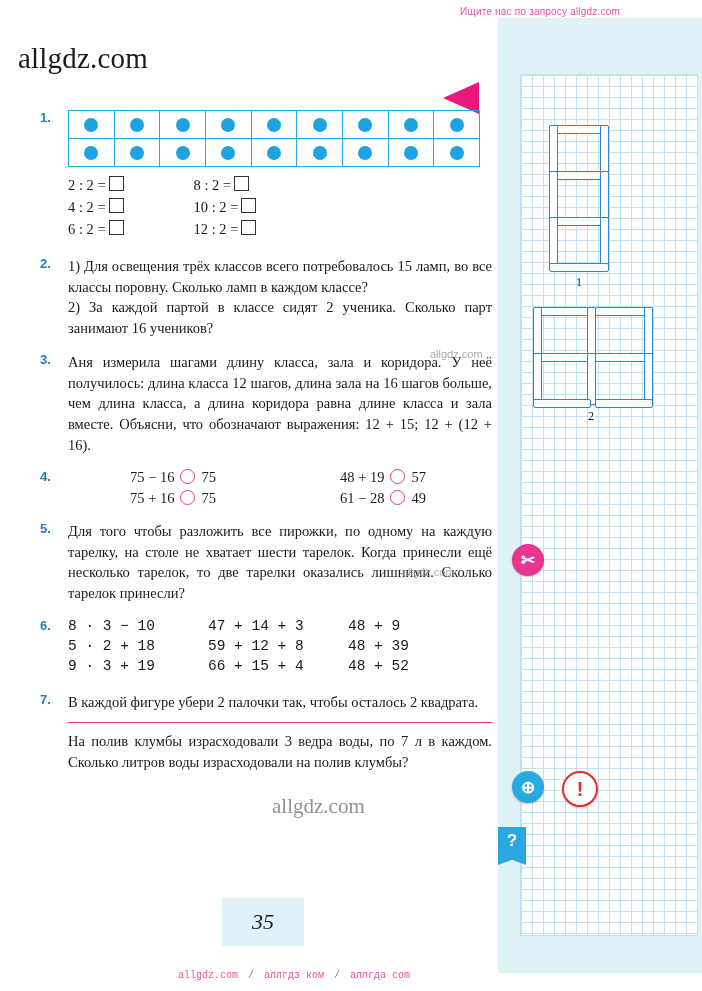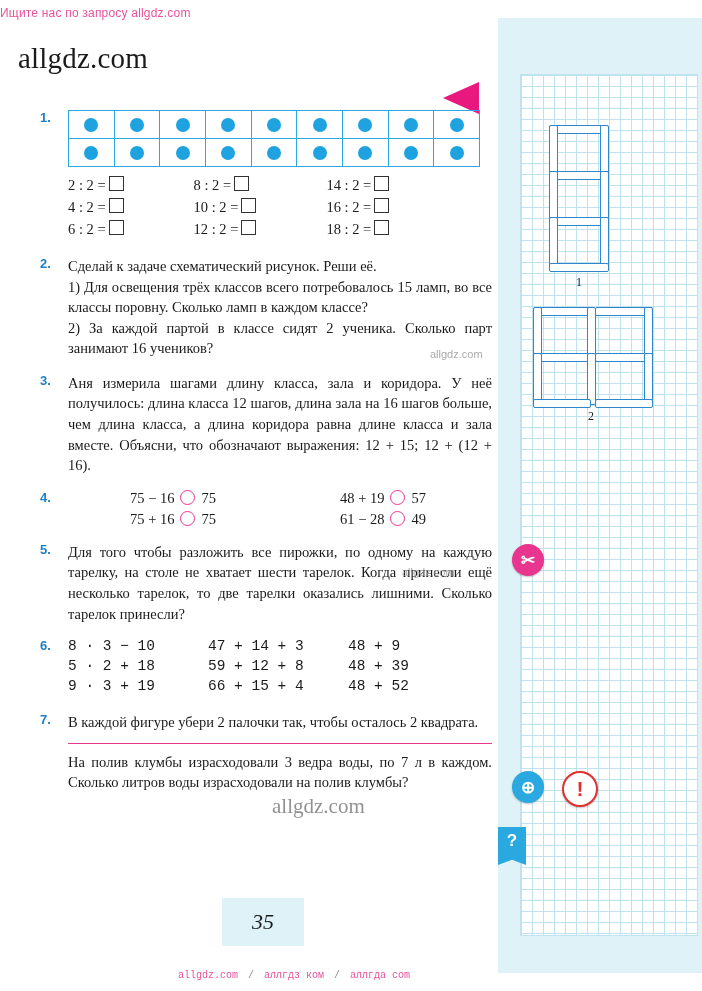--- a/index.html
+++ b/index.html
@@ -18,23 +18,23 @@
   .page {
     position: absolute;
     inset: 0;
   }
   
   .top-watermark {
     position: absolute;
     top: 6px;
     left: 0;
     width: 620px;
-    text-align: left;
+    text-align: right;
     font-family: "Liberation Sans", sans-serif;
-    font-size: 12px;
+    font-size: 10px;
     color: #e8539b;
     letter-spacing: .2px;
   }
   
   .brand {
     position: absolute;
     left: 18px;
     top: 42px;
     font-family: "Liberation Serif", serif;
     font-size: 29px;
@@ -380,31 +380,25 @@
         <div class="div-col">
           <div><span>2 : 2 =</span><span class="box"></span></div>
           <div><span>4 : 2 =</span><span class="box"></span></div>
           <div><span>6 : 2 =</span><span class="box"></span></div>
         </div>
         <div class="div-col">
           <div><span>8 : 2 =</span><span class="box"></span></div>
           <div><span>10 : 2 =</span><span class="box"></span></div>
           <div><span>12 : 2 =</span><span class="box"></span></div>
         </div>
-        <div class="div-col">
-          <div><span>14 : 2 =</span><span class="box"></span></div>
-          <div><span>16 : 2 =</span><span class="box"></span></div>
-          <div><span>18 : 2 =</span><span class="box"></span></div>
-        </div>
       </div>
     </div>
 
     <div class="row" style="margin-top:14px;">
       <div class="num">2.</div>
-      <div class="body just">Сделай к задаче схематический рисунок. Реши её.</div>
       <div class="body just">1) Для освещения трёх классов всего потребовалось 15 ламп, во все классы поровну. Сколько ламп в каждом классе?</div>
       <div class="body just">2) За каждой партой в классе сидят 2 ученика. Сколько парт занимают 16 учеников?</div>
     </div>
 
     <div class="row" style="margin-top:14px;">
       <div class="num">3.</div>
       <div class="body just">Аня измерила шагами длину класса, зала и коридора. У неё получилось: длина класса 12 шагов, длина зала на 16 шагов больше, чем длина класса, а длина коридора равна длине класса и зала вместе. Объясни, что обозначают выражения:  12 + 15;   12 + (12 + 16).</div>
     </div>
 
     <div class="row" style="margin-top:14px;">

